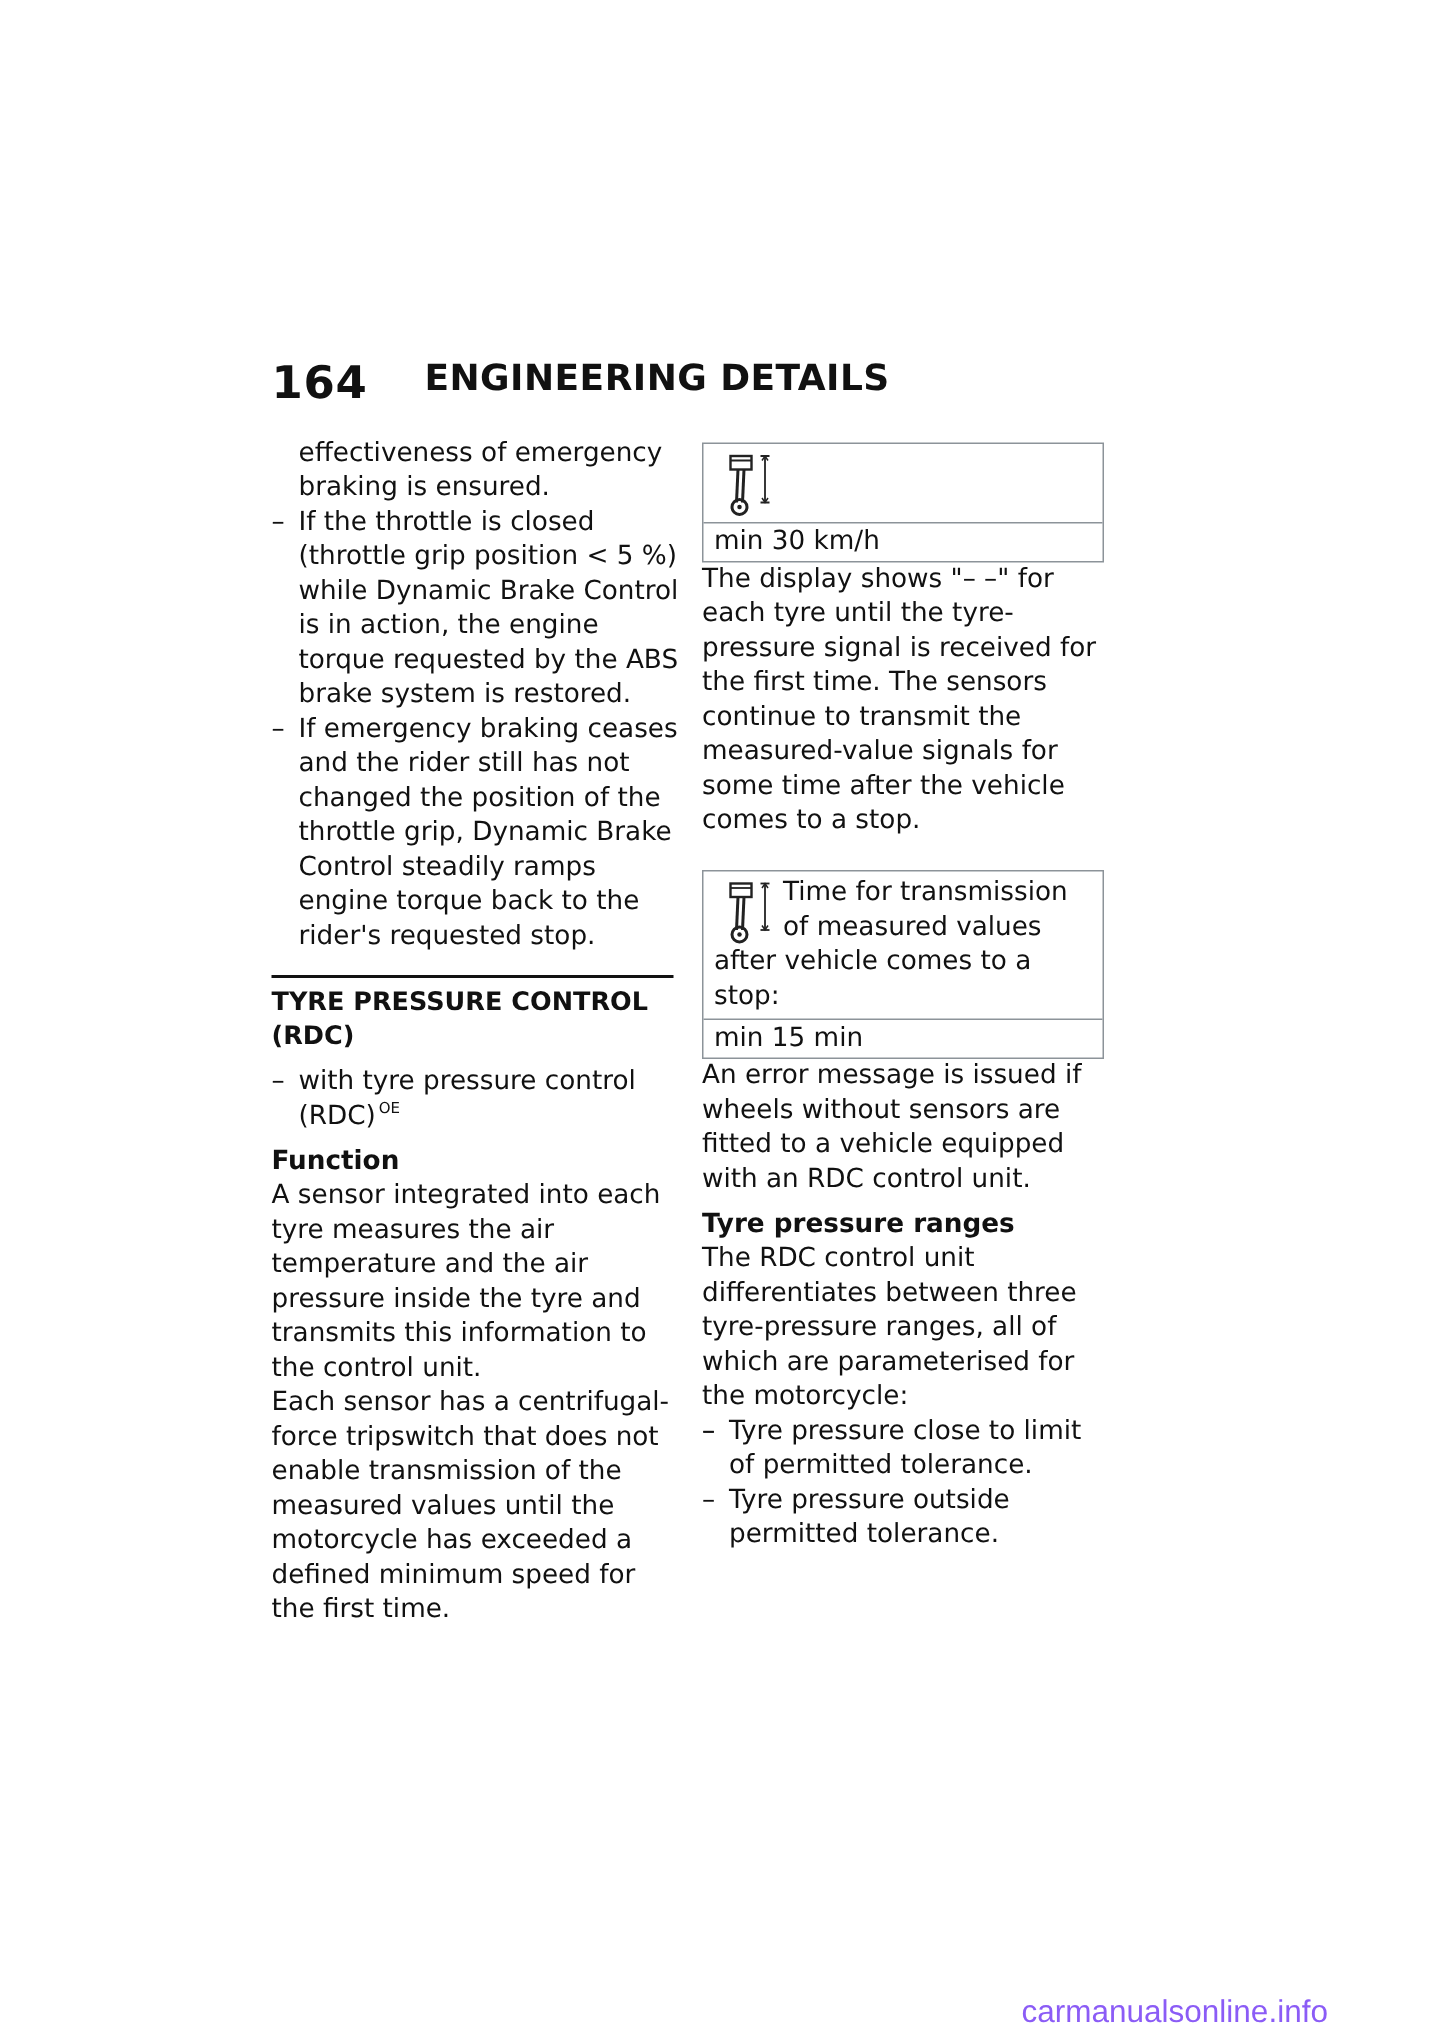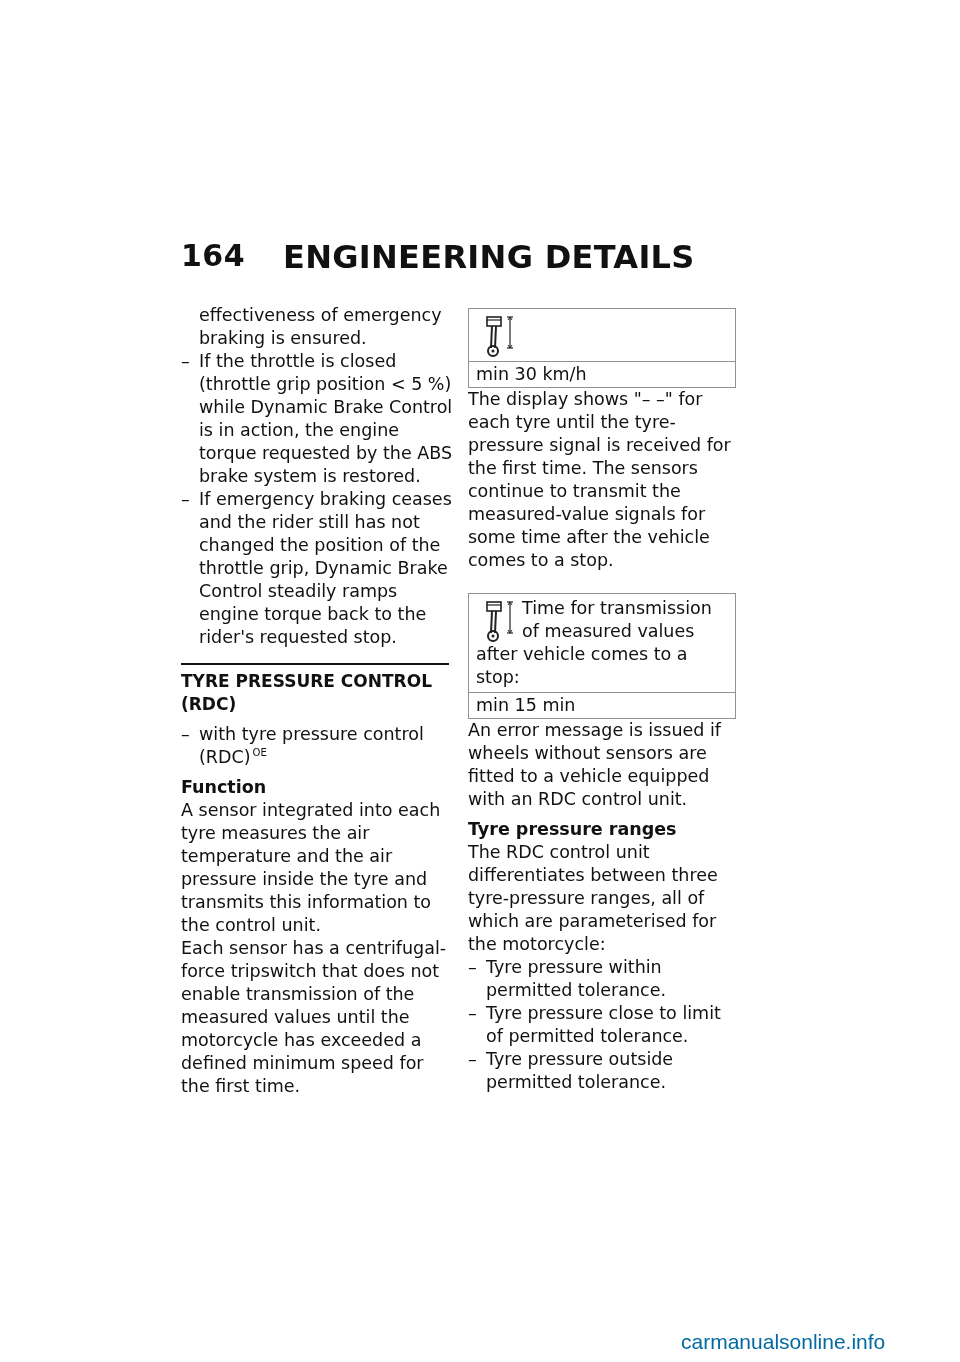--- a/index.html
+++ b/index.html
@@ -1,37 +1,37 @@
 <!DOCTYPE html>
 <html><head>
 <meta charset="utf-8">
 <style>
   html, body { margin: 0; padding: 0; background: #ffffff; }
   body { width: 960px; height: 1362px; position: relative; overflow: hidden;
          font-family: "DejaVu Sans", "Liberation Sans", sans-serif; color: #111; }
   .page-header { position: absolute; top: 238px; left: 181px; height: 40px; }
   .page-num { position: absolute; left: 0; top: 0; font-weight: bold; font-size: 30px; letter-spacing: 0.5px; }
-  .page-title { position: absolute; left: 102px; top: 0; white-space: nowrap; font-weight: bold; font-size: 32px; letter-spacing: 0.3px; }
-  .col { position: absolute; top: 304px; font-size: 17.5px; line-height: 23px; }
+  .page-title { position: absolute; left: 102px; top: 0; white-space: nowrap; font-weight: bold; font-size: 24px; letter-spacing: 0.3px; }
+  .col { position: absolute; top: 291px; font-size: 17.5px; line-height: 23px; }
   .col-left { left: 181px; width: 272px; }
   .col-right { left: 468px; width: 270px; }
   .para { margin: 0; }
   .cont { padding-left: 18px; margin: 0; }
   .bullet { position: relative; padding-left: 18px; margin: 0; }
   .bullet .dash { position: absolute; left: 0; top: 0; }
   .section-rule { height: 2px; background: #111; margin: 14px 0 5px 0; width: 268px; }
   .section-title { font-weight: bold; font-size: 17px; line-height: 23px; margin: 0 0 7px 0; }
   .sub-title { font-weight: bold; margin: 0; }
   .sup { font-size: 10px; vertical-align: super; line-height: 0; margin-left: 2px; }
   .gap { height: 7px; }
   .spec-box { border: 1px solid #8c9399; width: 266px; margin: 0; }
   .spec-head { padding: 3px 7px 3px 7px; position: relative; }
   .spec-icon { float: left; width: 34px; height: 44px; margin: 2px 4px 0 8px; }
   .spec-val { border-top: 1px solid #8c9399; padding: 1px 7px 1px 7px; }
-  .watermark { position: absolute; left: 681px; top: 1330px; font-family: "Liberation Sans", sans-serif; font-size: 21px; color: #0369a1; }
+  .watermark { position: absolute; left: 681px; top: 1330px; font-family: "Liberation Sans", sans-serif; font-size: 21px; color: #8b5cf6; }
 </style>
 </head>
 <body>
 
 <div class="page-header">
   <span class="page-num">164</span>
   <span class="page-title">ENGINEERING DETAILS</span>
 </div>
 
 <div class="col col-left">
@@ -97,21 +97,20 @@
       <div style="clear:both"></div>
     </div>
     <div class="spec-val">min 15 min</div>
   </div>
   <p class="para">An error message is issued if wheels without sensors are fitted to a vehicle equipped with an RDC control unit.</p>
   <div class="gap"></div>
   <p class="sub-title">Tyre pressure ranges</p>
   <p class="para">The RDC control unit differentiates between three tyre-pressure ranges, all of which are parameterised for the motorcycle:</p>
   <p class="bullet">
     <span class="dash">–</span>
-    <span>Tyre pressure within permitted tolerance.</span>
   </p>
   <p class="bullet">
     <span class="dash">–</span>
     <span>Tyre pressure close to limit of permitted tolerance.</span>
   </p>
   <p class="bullet">
     <span class="dash">–</span>
     <span>Tyre pressure outside permitted tolerance.</span>
   </p>
 </div>

